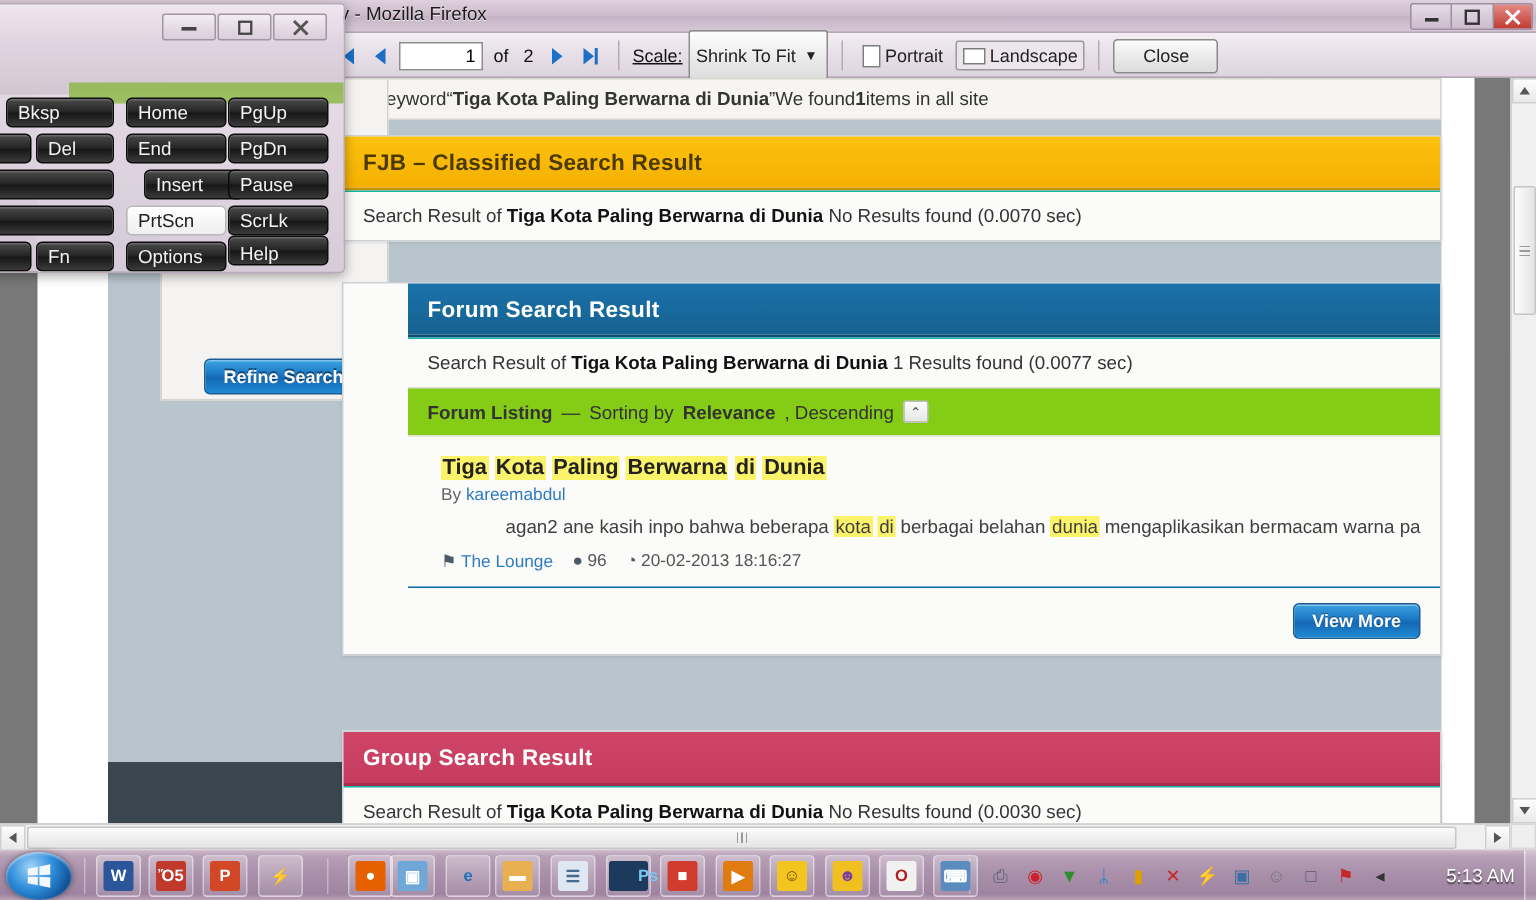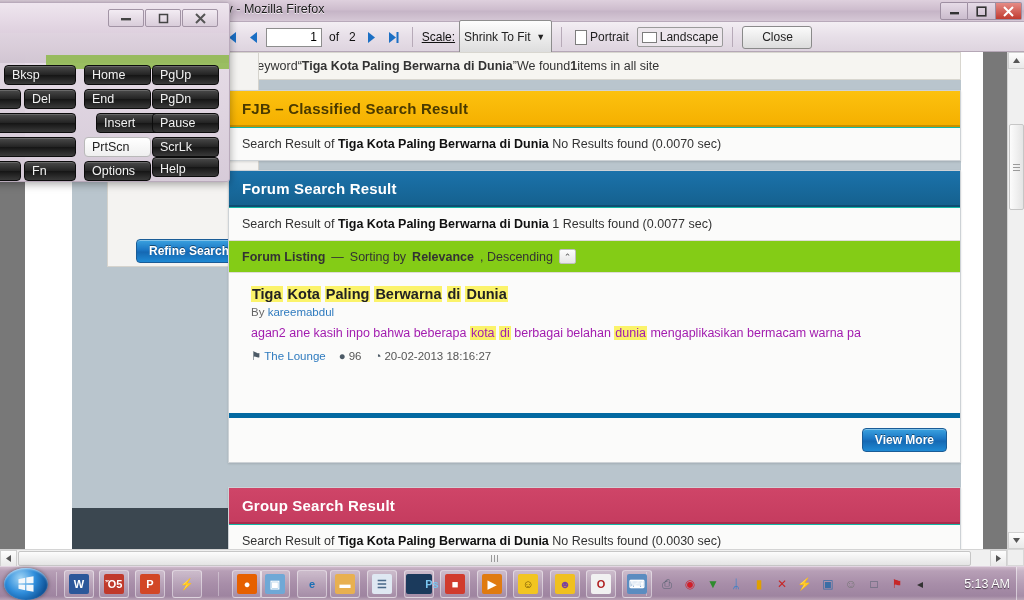--- a/index.html
+++ b/index.html
@@ -140,35 +140,35 @@
     width:17px; height:15px; border:1px solid #bfbfbf; border-radius:2px;
     background:linear-gradient(180deg,#fcfcfc,#e6e6e6); font-size:9px; color:#555;
   }
 
   
   #result-item{ padding:12px 13px 10px 22px; background:#fbfbfa; }
   #result-title{ font-size:14.5px; font-weight:bold; line-height:1.25; margin-bottom:3px; }
   #result-title .hl, .hl{ background:#fbf36a; padding:0 1px; }
   #result-by{ font-size:11.5px; color:#666; margin-bottom:6px; }
   #result-by a{ color:#2f7bbf; text-decoration:none; }
-  #result-snippet{ font-size:12.5px; color:#a21caf; line-height:1.45; margin-bottom:7px; }
+  #result-snippet{ font-size:12.5px; color:#404040; line-height:1.45; margin-bottom:7px;text-align:right; }
   #result-meta{ font-size:11.5px; color:#555; display:flex; align-items:center; gap:13px; }
   #result-meta .lounge{ color:#2f7bbf; }
   .meta-ic{ color:#4c5a66; margin-right:3px; }
 
   .btn-blue{
     display:inline-flex; align-items:center; justify-content:center;
     height:24px; padding:0 12px; border-radius:4px;
     background:linear-gradient(180deg,#3ba3e0 0%,#1b76c4 45%,#1568b3 55%,#1f8ad4 100%);
     border:1px solid #1a5c96; color:#fff; font-size:12px; font-weight:bold;
     text-shadow:0 -1px 0 rgba(0,0,0,.45);
     box-shadow:inset 0 1px 0 rgba(255,255,255,.35);
   }
   #viewmore-wrap{ padding:10px 13px; display:flex; justify-content:flex-end;
-    background:#fbfbfa; border-top:5px solid #0369a1;margin-top:40px; }
+    background:#fbfbfa; border-top:1px solid #0369a1; }
 
   
   #refine-panel{
     position:absolute; left:82px; top:0px; width:152px; height:215px;
     background:#f4f3f1; border:1px solid #d5d3cd;
   }
   #refine-btn-wrap{ position:absolute; left:28px; top:186px; }
 
   
   #vscroll{
@@ -393,21 +393,21 @@
         </div>
       </div>
 
       <div class="card" id="card-fjb" style="top:38px;">
         <div class="card-head amber">FJB – Classified Search Result</div>
         <div class="card-row">
           <span>Search Result of </span><b>Tiga Kota Paling Berwarna di Dunia</b><span> No Results found (0.0070 sec)</span>
         </div>
       </div>
 
-      <div class="card" id="card-forum" style="top:118px;">
+      <div class="card" id="card-forum" style="top:136px;padding-left:43px;">
         <div class="card-head blue">Forum Search Result</div>
         <div class="card-row">
           <span>Search Result of </span><b>Tiga Kota Paling Berwarna di Dunia</b><span> 1 Results found (0.0077 sec)</span>
         </div>
         <div class="subhead">
           <b>Forum Listing</b>
             <span> — </span>
             <span>Sorting by </span>
             <b>Relevance</b>
             <span>, Descending</span>

